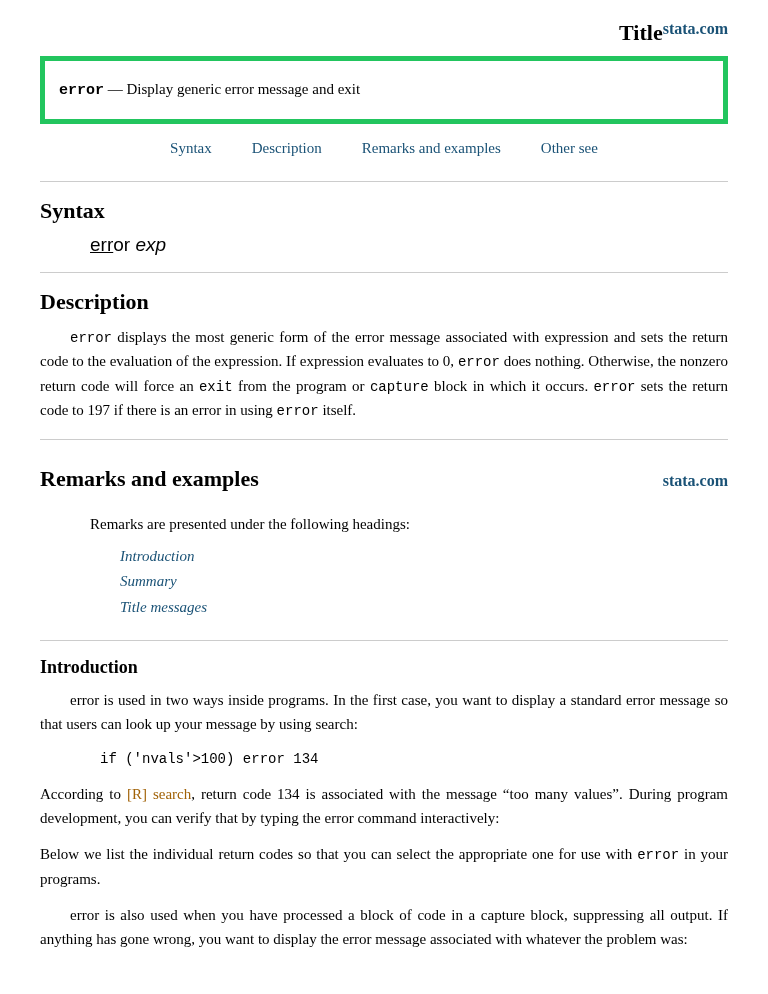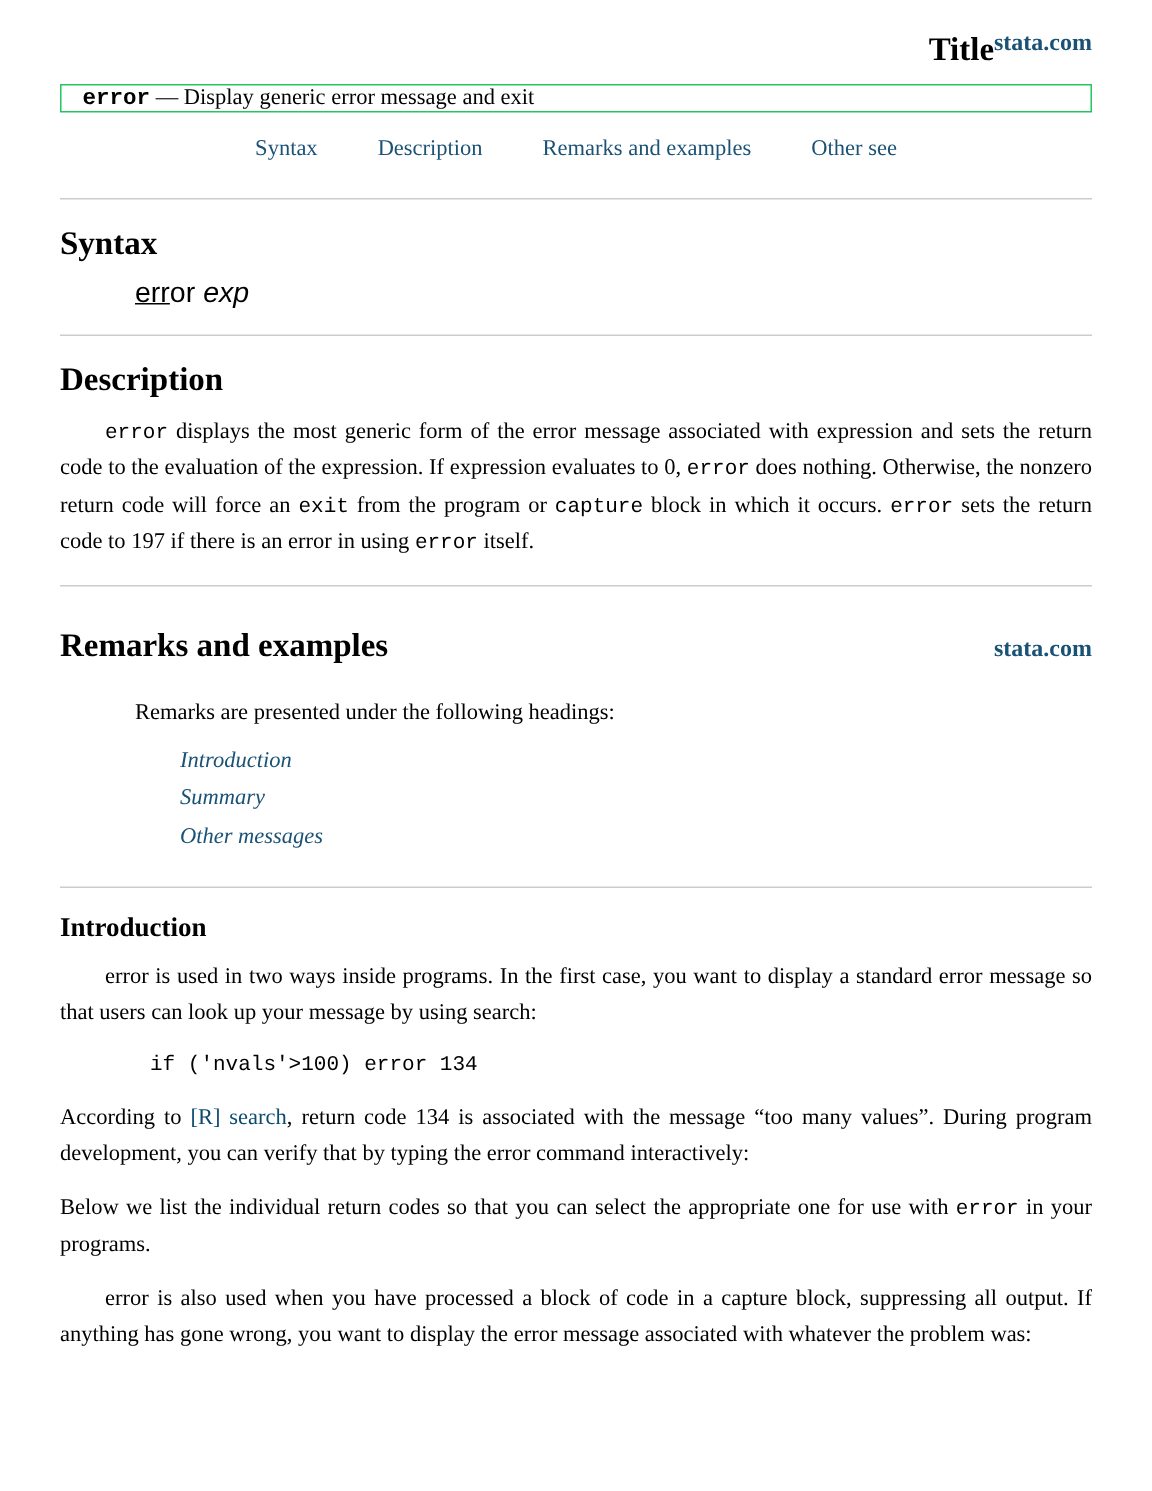--- a/index.html
+++ b/index.html
@@ -22,22 +22,22 @@
       font-size: 22px;
       font-weight: bold;
     }
     .stata-link {
       color: #1a5276;
       font-size: 16px;
       font-weight: bold;
       text-decoration: none;
     }
     .title-box {
-      border: 1px solid #22c55e;
-      padding: 0 14px;
+      border: 5px solid #22c55e;
+      padding: 20px 14px;
       font-size: 15px;
       margin-bottom: 16px;
       font-family: Georgia, serif;
     }
     .title-box .cmd {
       font-family: 'Courier New', Courier, monospace;
       font-weight: bold;
     }
     .nav-bar {
       display: flex;
@@ -131,21 +131,21 @@
     .code-block .red {
       color: #c0392b;
       font-weight: bold;
     }
     .divider {
       border: none;
       border-top: 1px solid #ccc;
       margin: 16px 0;
     }
     .link-ref {
-      color: #0c4a6e;
+      color: #a16207;
       text-decoration: none;
     }
   </style>
 </head>
 <body>
 
 <div class="header">
   <span class="header-title">Title</span>
   <a class="stata-link">stata.com</a>
 </div>
@@ -189,21 +189,21 @@
 
 <div>
   <div class="remarks-header">
     <div class="section-title">Remarks and examples</div>
     <a class="stata-link">stata.com</a>
   </div>
   <p class="remarks-intro">Remarks are presented under the following headings:</p>
   <div class="remarks-links">
     <a class="link-ref">Introduction</a>
     <a class="link-ref">Summary</a>
-    <a class="link-ref">Other messages</a>
+    <a class="link-ref">Title messages</a>
   </div>
 </div>
 
 <hr class="divider">
 
 <div>
   <div class="sub-section-title">Introduction</div>
 
   <p class="intro-text-indent">
     <span class="mono">error</span> is used in two ways inside programs. In the first case, you want to display a standard error

